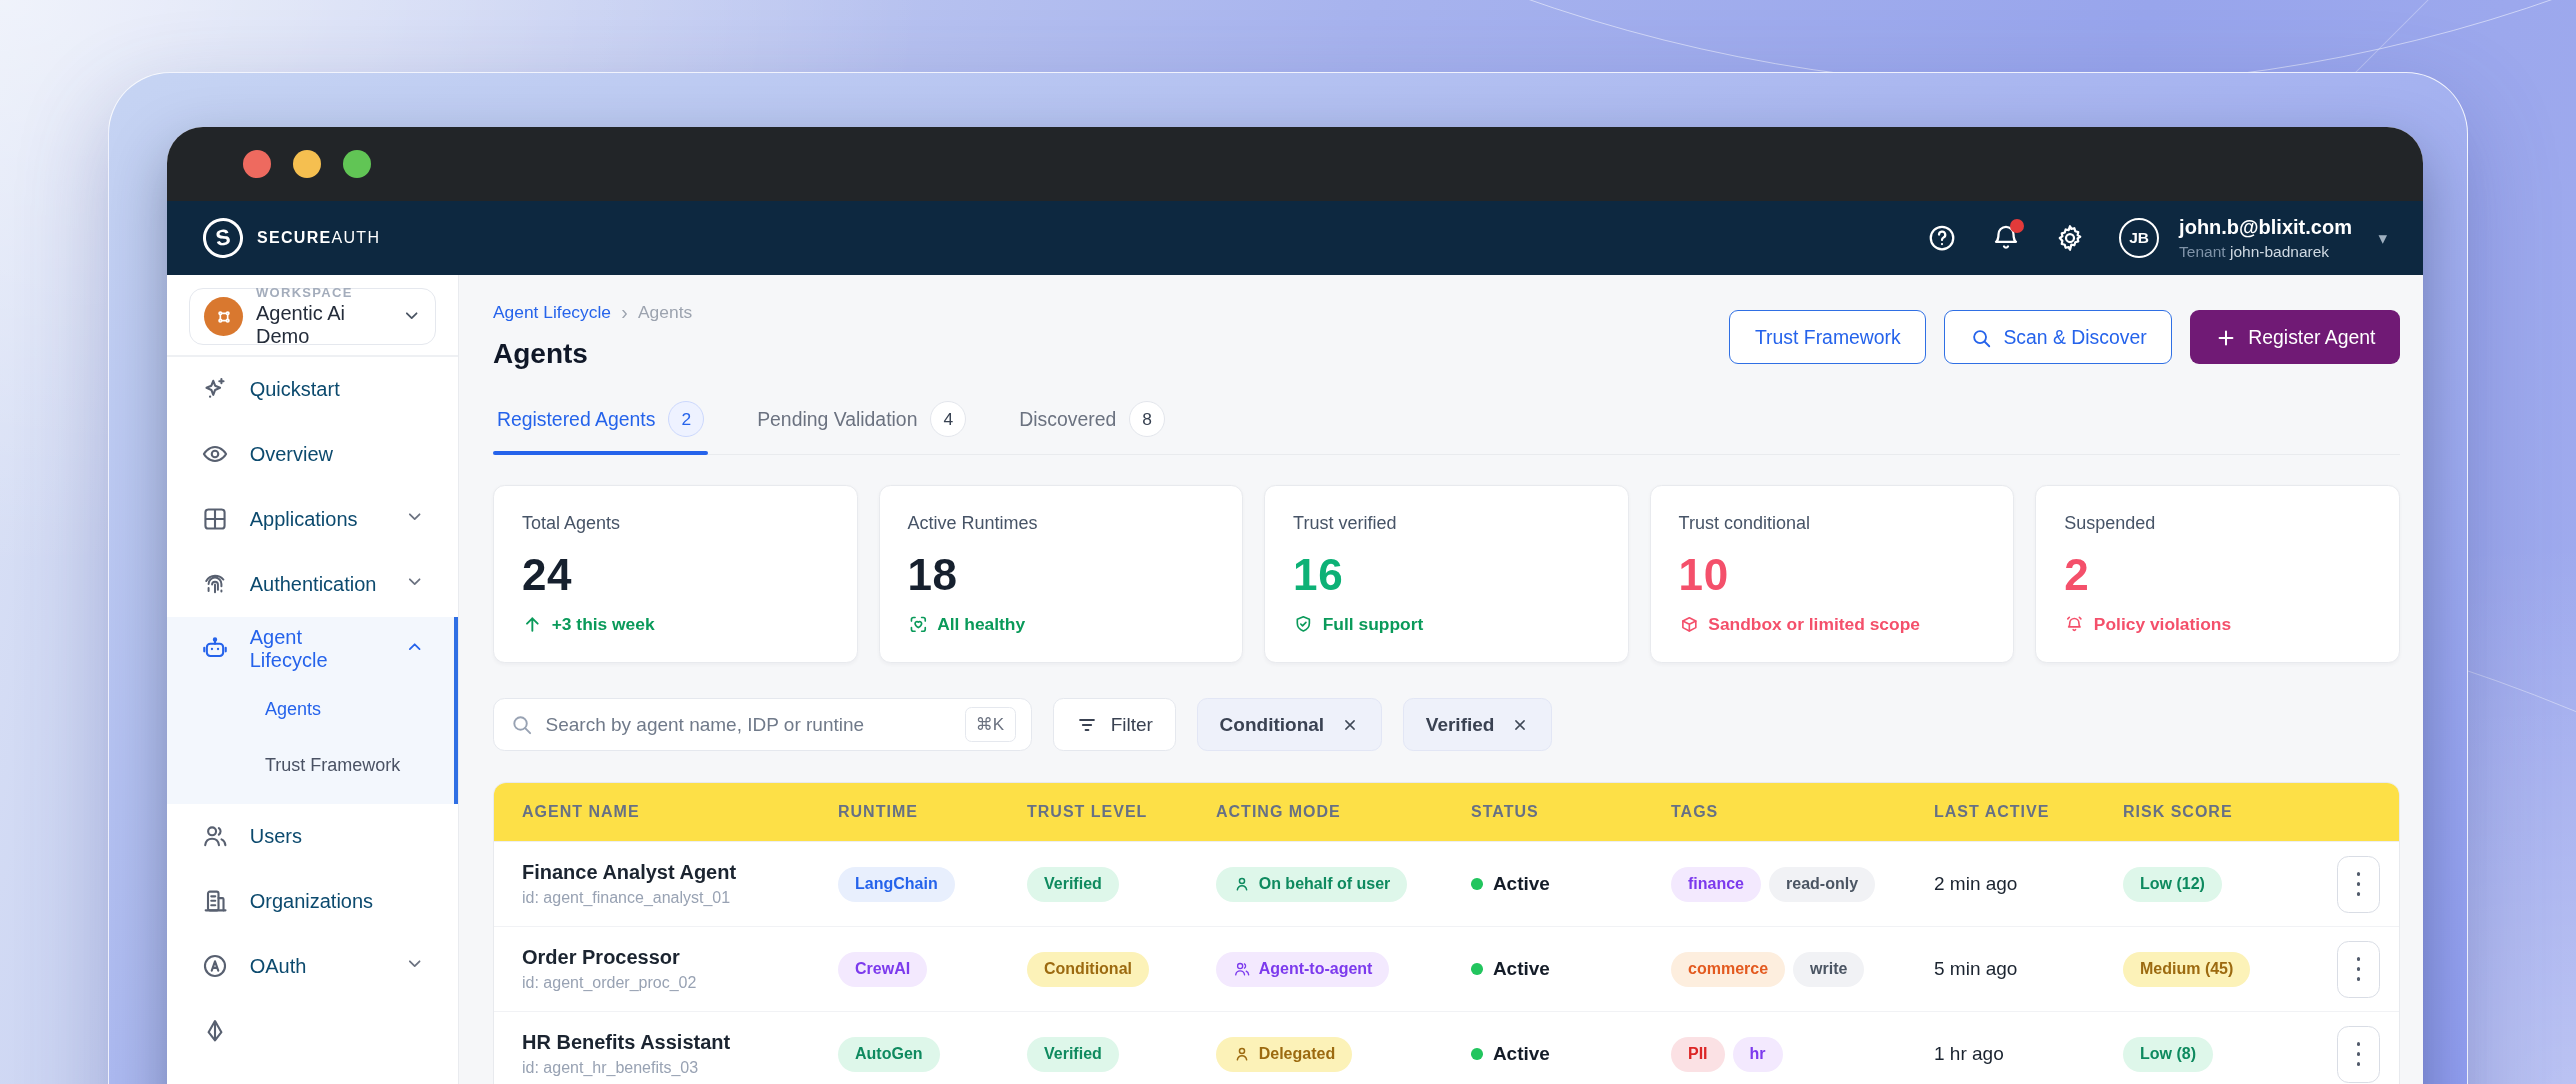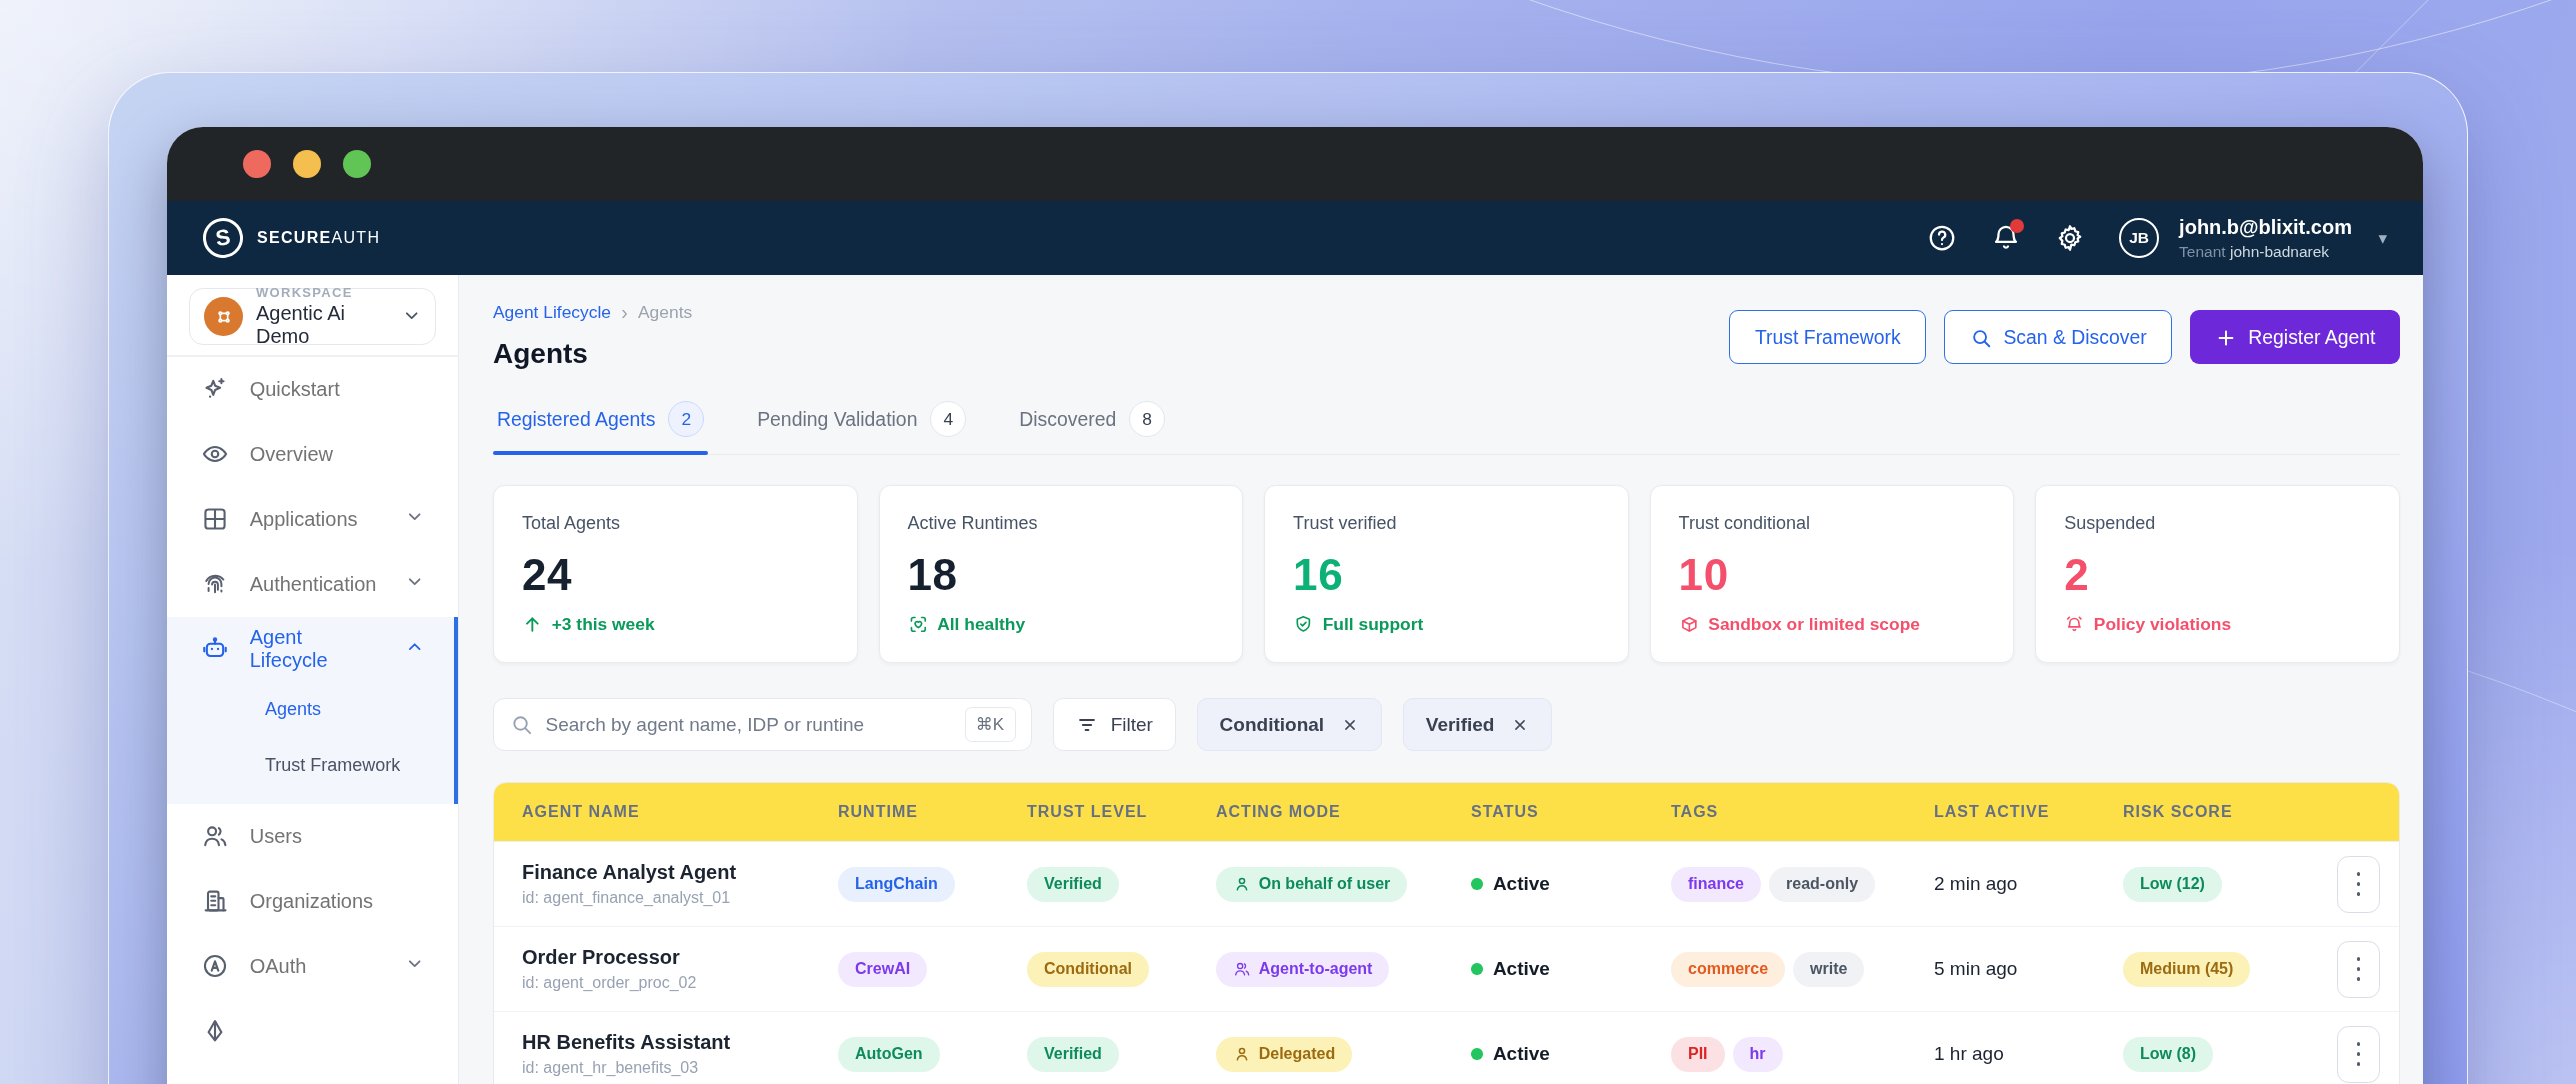--- a/index.html
+++ b/index.html
@@ -69,21 +69,21 @@
   .ws-avatar { width:39px; height:39px; border-radius:50%; background:#d9782f; color:#fff;
     display:flex; align-items:center; justify-content:center; flex:0 0 39px; }
   .ws-avatar svg { width:22px; height:22px; }
   .ws-kicker { font-size:13px; letter-spacing:1.3px; color:#a4adbc; font-weight:600; }
   .ws-name { font-size:20px; color:#242c3a; font-weight:500; margin-top:1.9px; }
   .ws-caret { margin-left:auto; color:#4b5563; }
   .ws-caret svg { width:19.4px; height:19.4px; }
   .side-divider { height:1.3px; background:#eef0f3; margin-top:10.3px; }
 
   .nav-item { height:65px; display:flex; align-items:center; gap:20.7px; padding:0 34px;
-    font-size:20px; color:#737373; cursor:pointer; }
+    font-size:20px; color:#0c4a6e; cursor:pointer; }
   .nav-item .n-icon { width:28px; height:28px; color:#586070; flex:0 0 28px; }
   .nav-item .n-icon svg { width:100%; height:100%; }
   .nav-item .n-chevron { margin-left:auto; color:#6b7280; }
   .nav-item .n-chevron svg { width:19.4px; height:19.4px; }
   .nav-group.active { background:#f3f7fd; position:relative; }
   .nav-group.active::after { content:""; position:absolute; right:0; top:0; bottom:0; width:3.9px;
     background:#2f6fe4; }
   .nav-group.active > .nav-item { color:#2563eb; }
   .nav-group.active > .nav-item .n-icon,
   .nav-group.active > .nav-item .n-chevron { color:#2563eb; }
@@ -97,21 +97,21 @@
   .breadcrumb { display:flex; align-items:center; gap:10.3px; font-size:17.4px; }
   .bc-link { color:#2563eb; cursor:pointer; }
   .bc-sep { color:#9ca3af; font-size:19.4px; }
   .bc-current { color:#9ca3af; }
   .page-title { font-size:28px; font-weight:700; color:#101828; margin-top:14px; }
   .head-actions { display:flex; gap:18px; margin-top:9px; }
   .btn { height:54px; border-radius:9px; display:flex; align-items:center; gap:11.6px;
     padding:0 24.5px; font-size:19.4px; font-weight:500; cursor:pointer; white-space:nowrap; }
   .btn svg { width:22px; height:22px; }
   .btn-outline { border:1.9px solid #2f6fe4; color:#2563eb; background:#fff; }
-  .btn-primary { background:#6d28d9; color:#fff; border:none;justify-content:space-between; }
+  .btn-primary { background:#701a75; color:#fff; border:none;justify-content:space-between; }
 
   .tabs { display:flex; gap:45px; margin-top:22px; border-bottom:1.3px solid #e9ebee; }
   .tab { display:flex; align-items:center; gap:13px; font-size:19.4px; color:#6b7280;
     padding:9px 3.9px 17px; position:relative; cursor:pointer; }
   .tab.active { color:#2563eb; font-weight:500; }
   .tab.active::after { content:""; position:absolute; left:0; right:0; bottom:-1.3px; height:4.5px;
     background:#2563eb; border-radius:2.6px; }
   .tab-badge { min-width:36px; height:36px; padding:0 10.3px; border-radius:18px;
     display:flex; align-items:center; justify-content:center; font-size:17.4px;
     background:#fff; border:1.3px solid #e3e6ec; color:#374151; }

